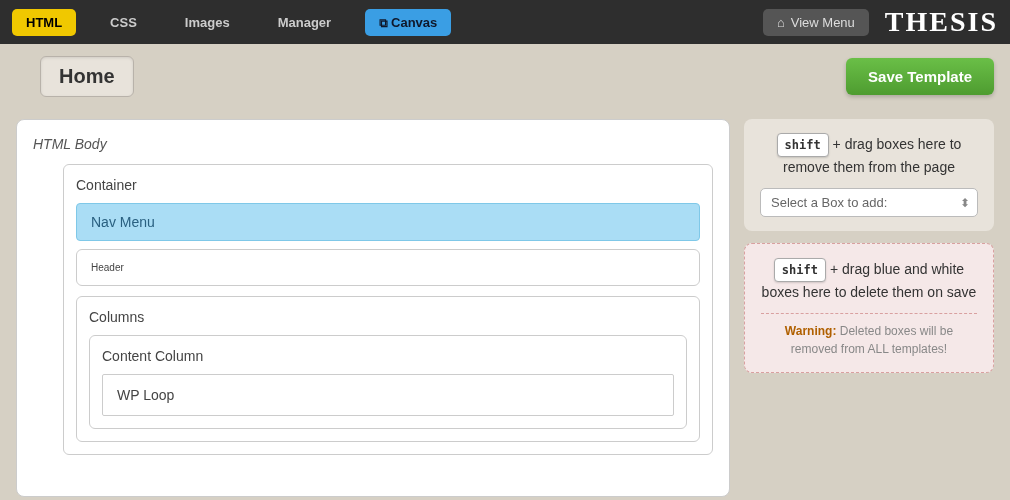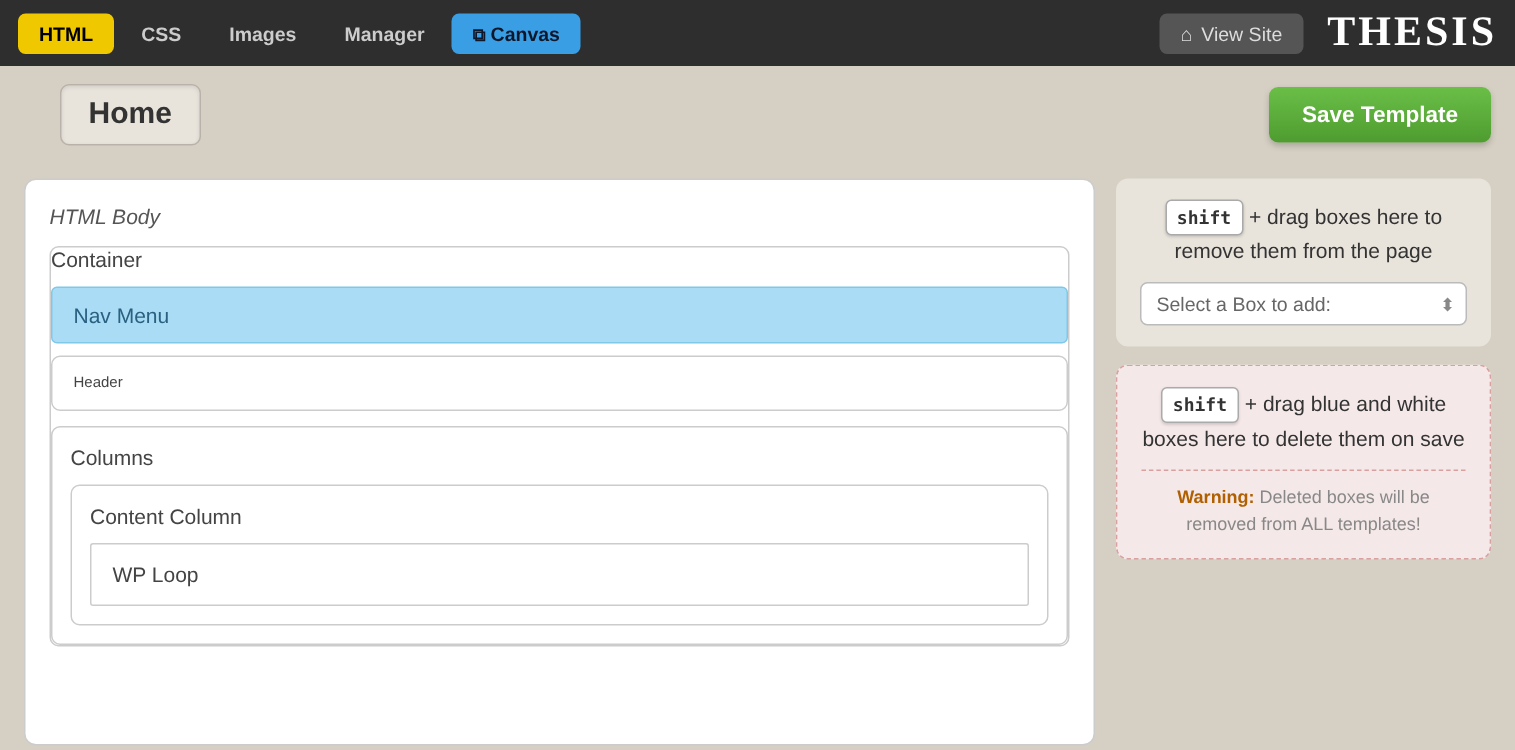--- a/index.html
+++ b/index.html
@@ -15,21 +15,21 @@
     #top-nav {
       background: #2e2e2e;
       height: 44px;
       display: flex;
       align-items: center;
       padding: 0 12px;
       justify-content: space-between;
     }
     .nav-tabs {
       display: flex;
-      gap: 4px;
+      gap: 20px;
       align-items: center;
     }
     .nav-tab {
       padding: 6px 14px;
       border-radius: 5px;
       font-size: 13px;
       font-weight: bold;
       cursor: pointer;
       color: #ccc;
       background: transparent;
@@ -119,21 +119,23 @@
     }
     .html-body-label {
       font-size: 14px;
       color: #555;
       margin-bottom: 12px;
       font-style: italic;
     }
     .container-box {
       border: 1px solid #ccc;
       border-radius: 6px;
+      padding: 12px;
       margin-bottom: 10px;
+      margin-left: 30px;
     }
     .box-label {
       font-size: 14px;
       color: #444;
       margin-bottom: 10px;
     }
     .nav-menu-item {
       background: #aaddf5;
       border: 1px solid #7fc8e8;
       border-radius: 4px;
@@ -267,21 +269,21 @@
     <button class="nav-tab">CSS</button>
     <button class="nav-tab">Images</button>
     <button class="nav-tab">Manager</button>
     <button class="nav-tab active-blue">
       <span class="canvas-icon"></span><span>Canvas</span>
     </button>
   </div>
   <div class="nav-right">
     <button class="view-site-btn">
       <span class="house-icon"></span>
-      <span>View Site</span>
+      <span>View Menu</span>
     </button>
     <div class="thesis-logo">THESIS</div>
   </div>
 </nav>
 
 <div id="subheader">
   <div class="page-title-box">Home</div>
   <button class="save-template-btn">Save Template</button>
 </div>
 

